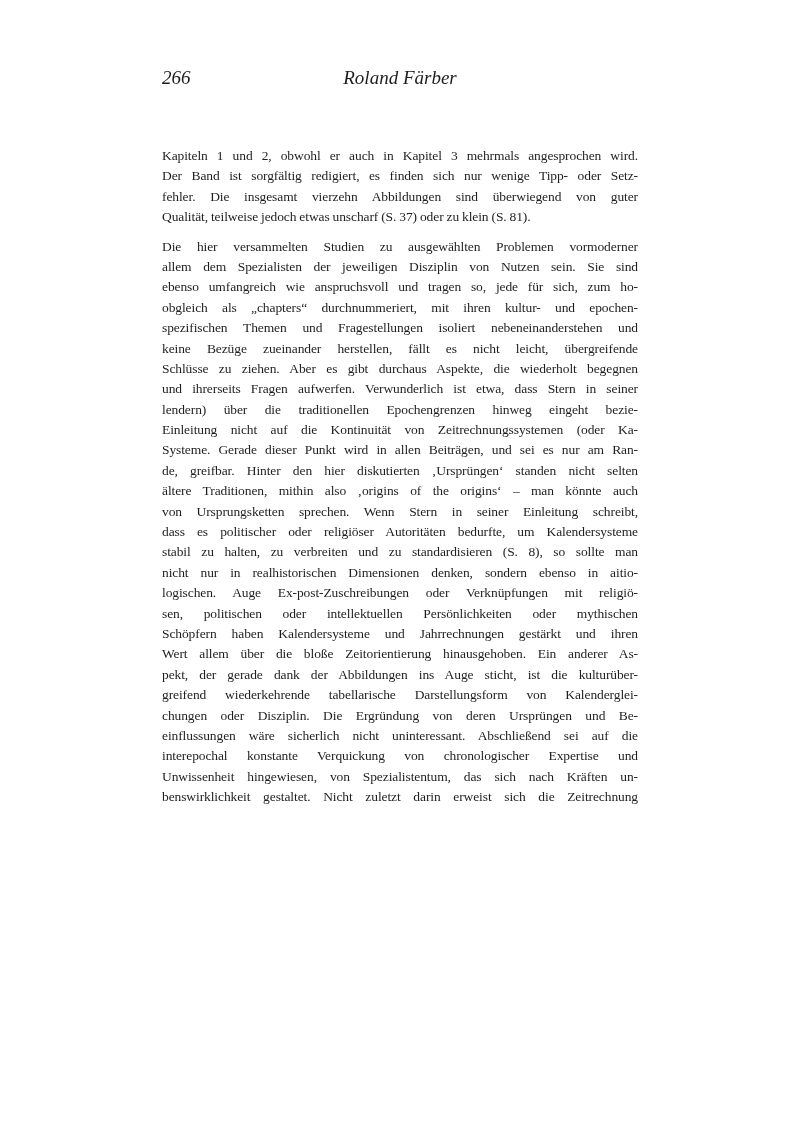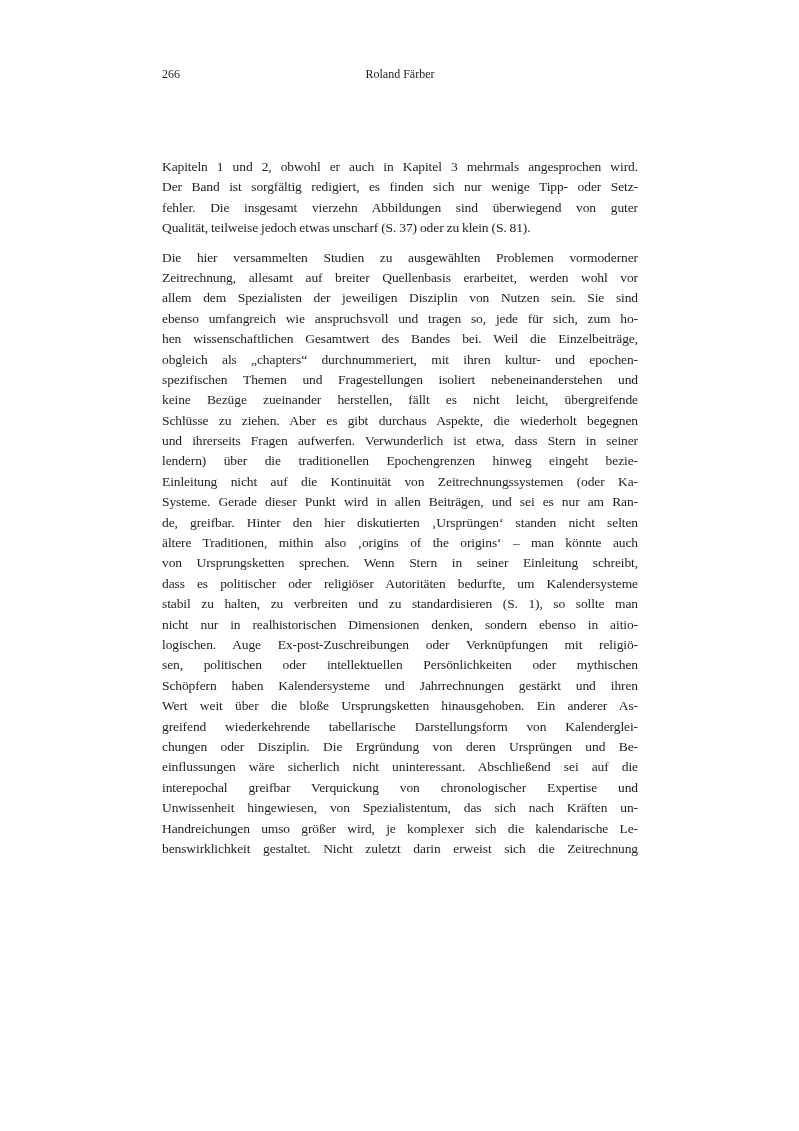--- a/index.html
+++ b/index.html
@@ -15,41 +15,41 @@
     font-family: "Liberation Serif", serif;
     color: #1e1e1e;
     overflow: hidden;
   }
   .header {
     position: absolute;
     top: 67px;
     left: 162px;
     width: 476px;
     height: 20px;
-    font-size: 12px;
+    font-size: 19px;
+    font-style: italic;
   }
   .page-number {
     position: absolute;
     left: 0;
     top: 0;
   }
   .running-head {
     position: absolute;
     left: 0;
     right: 0;
     top: 0;
     text-align: center;
   }
   .text-block {
     position: absolute;
     top: 146px;
     left: 162px;
     width: 476px;
     font-size: 13.5px;
-    margin-top: 11px;
   }
   .para {
     margin: 0 0 9px 0;
   }
   .line {
     height: 20.4px;
     line-height: 20.4px;
     text-align: justify;
     text-align-last: justify;
     letter-spacing: -0.1px;
@@ -71,44 +71,42 @@
   </div>
   <div class="text-block">
       <div class="para">
         <div class="line">Kapiteln 1 und 2, obwohl er auch in Kapitel 3 mehrmals angesprochen wird.</div>
         <div class="line">Der Band ist sorgfältig redigiert, es finden sich nur wenige Tipp- oder Setz-</div>
         <div class="line">fehler. Die insgesamt vierzehn Abbildungen sind überwiegend von guter</div>
         <div class="line last">Qualität, teilweise jedoch etwas unscharf (S. 37) oder zu klein (S. 81).</div>
       </div>
       <div class="para">
         <div class="line">Die hier versammelten Studien zu ausgewählten Problemen vormoderner</div>
-        <div class="line">Zeitrechnung, allesamt auf breiter Quellenbasis erarbeitet, werden wohl vor</div>
         <div class="line">allem dem Spezialisten der jeweiligen Disziplin von Nutzen sein. Sie sind</div>
         <div class="line">ebenso umfangreich wie anspruchsvoll und tragen so, jede für sich, zum ho-</div>
-        <div class="line">hen wissenschaftlichen Gesamtwert des Bandes bei. Weil die Einzelbeiträge,</div>
         <div class="line">obgleich als „chapters“ durchnummeriert, mit ihren kultur- und epochen-</div>
         <div class="line">spezifischen Themen und Fragestellungen isoliert nebeneinanderstehen und</div>
         <div class="line">keine Bezüge zueinander herstellen, fällt es nicht leicht, übergreifende</div>
         <div class="line">Schlüsse zu ziehen. Aber es gibt durchaus Aspekte, die wiederholt begegnen</div>
         <div class="line">und ihrerseits Fragen aufwerfen. Verwunderlich ist etwa, dass Stern in seiner</div>
         <div class="line">lendern) über die traditionellen Epochengrenzen hinweg eingeht bezie-</div>
         <div class="line">Einleitung nicht auf die Kontinuität von Zeitrechnungssystemen (oder Ka-</div>
         <div class="line">Systeme. Gerade dieser Punkt wird in allen Beiträgen, und sei es nur am Ran-</div>
         <div class="line">de, greifbar. Hinter den hier diskutierten ‚Ursprüngen‘ standen nicht selten</div>
         <div class="line">ältere Traditionen, mithin also ‚origins of the origins‘ – man könnte auch</div>
         <div class="line">von Ursprungsketten sprechen. Wenn Stern in seiner Einleitung schreibt,</div>
         <div class="line">dass es politischer oder religiöser Autoritäten bedurfte, um Kalendersysteme</div>
-        <div class="line">stabil zu halten, zu verbreiten und zu standardisieren (S. 1), so sollte man</div>
+        <div class="line">stabil zu halten, zu verbreiten und zu standardisieren (S. 8), so sollte man</div>
         <div class="line">nicht nur in realhistorischen Dimensionen denken, sondern ebenso in aitio-</div>
         <div class="line">logischen. Auge Ex-post-Zuschreibungen oder Verknüpfungen mit religiö-</div>
         <div class="line">sen, politischen oder intellektuellen Persönlichkeiten oder mythischen</div>
         <div class="line">Schöpfern haben Kalendersysteme und Jahrrechnungen gestärkt und ihren</div>
-        <div class="line">Wert weit über die bloße Ursprungsketten hinausgehoben. Ein anderer As-</div>
+        <div class="line">Wert allem über die bloße Zeitorientierung hinausgehoben. Ein anderer As-</div>
+        <div class="line">pekt, der gerade dank der Abbildungen ins Auge sticht, ist die kulturüber-</div>
         <div class="line">greifend wiederkehrende tabellarische Darstellungsform von Kalenderglei-</div>
         <div class="line">chungen oder Disziplin. Die Ergründung von deren Ursprüngen und Be-</div>
         <div class="line">einflussungen wäre sicherlich nicht uninteressant. Abschließend sei auf die</div>
-        <div class="line">interepochal greifbar Verquickung von chronologischer Expertise und</div>
+        <div class="line">interepochal konstante Verquickung von chronologischer Expertise und</div>
         <div class="line">Unwissenheit hingewiesen, von Spezialistentum, das sich nach Kräften un-</div>
-        <div class="line">Handreichungen umso größer wird, je komplexer sich die kalendarische Le-</div>
         <div class="line">benswirklichkeit gestaltet. Nicht zuletzt darin erweist sich die Zeitrechnung</div>
       </div>
     </div>
 </div>
 
 </body></html>

